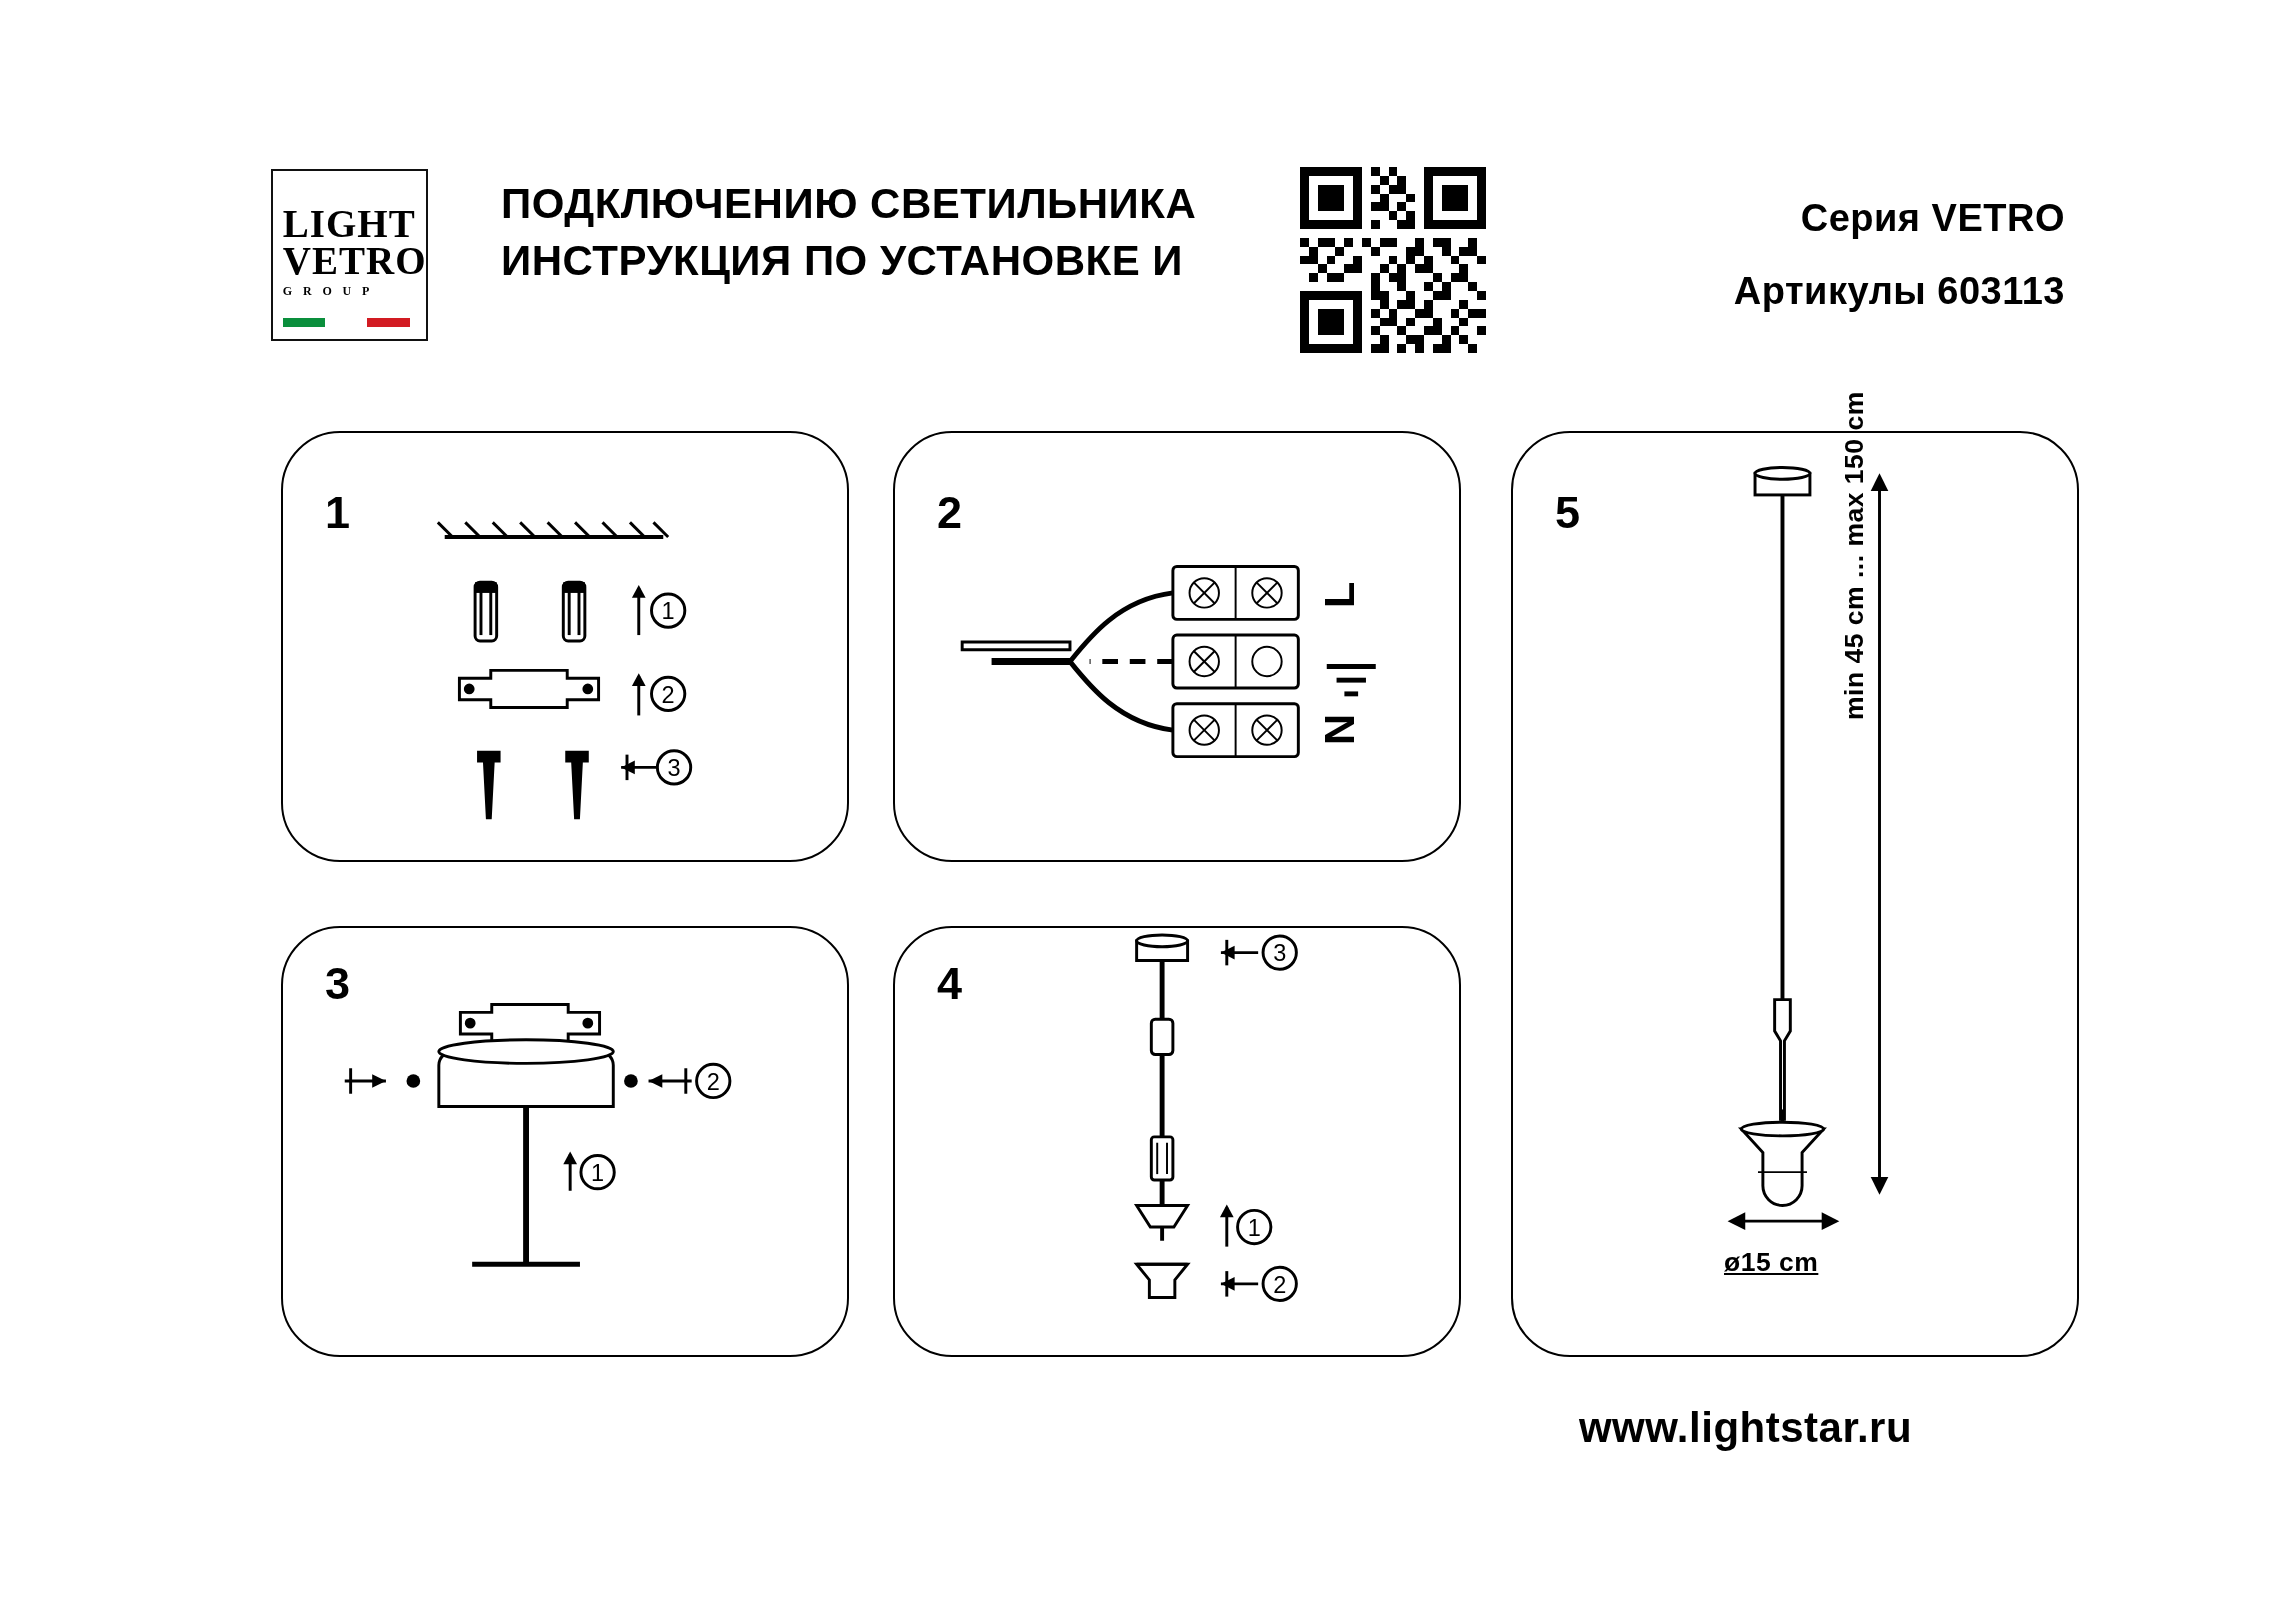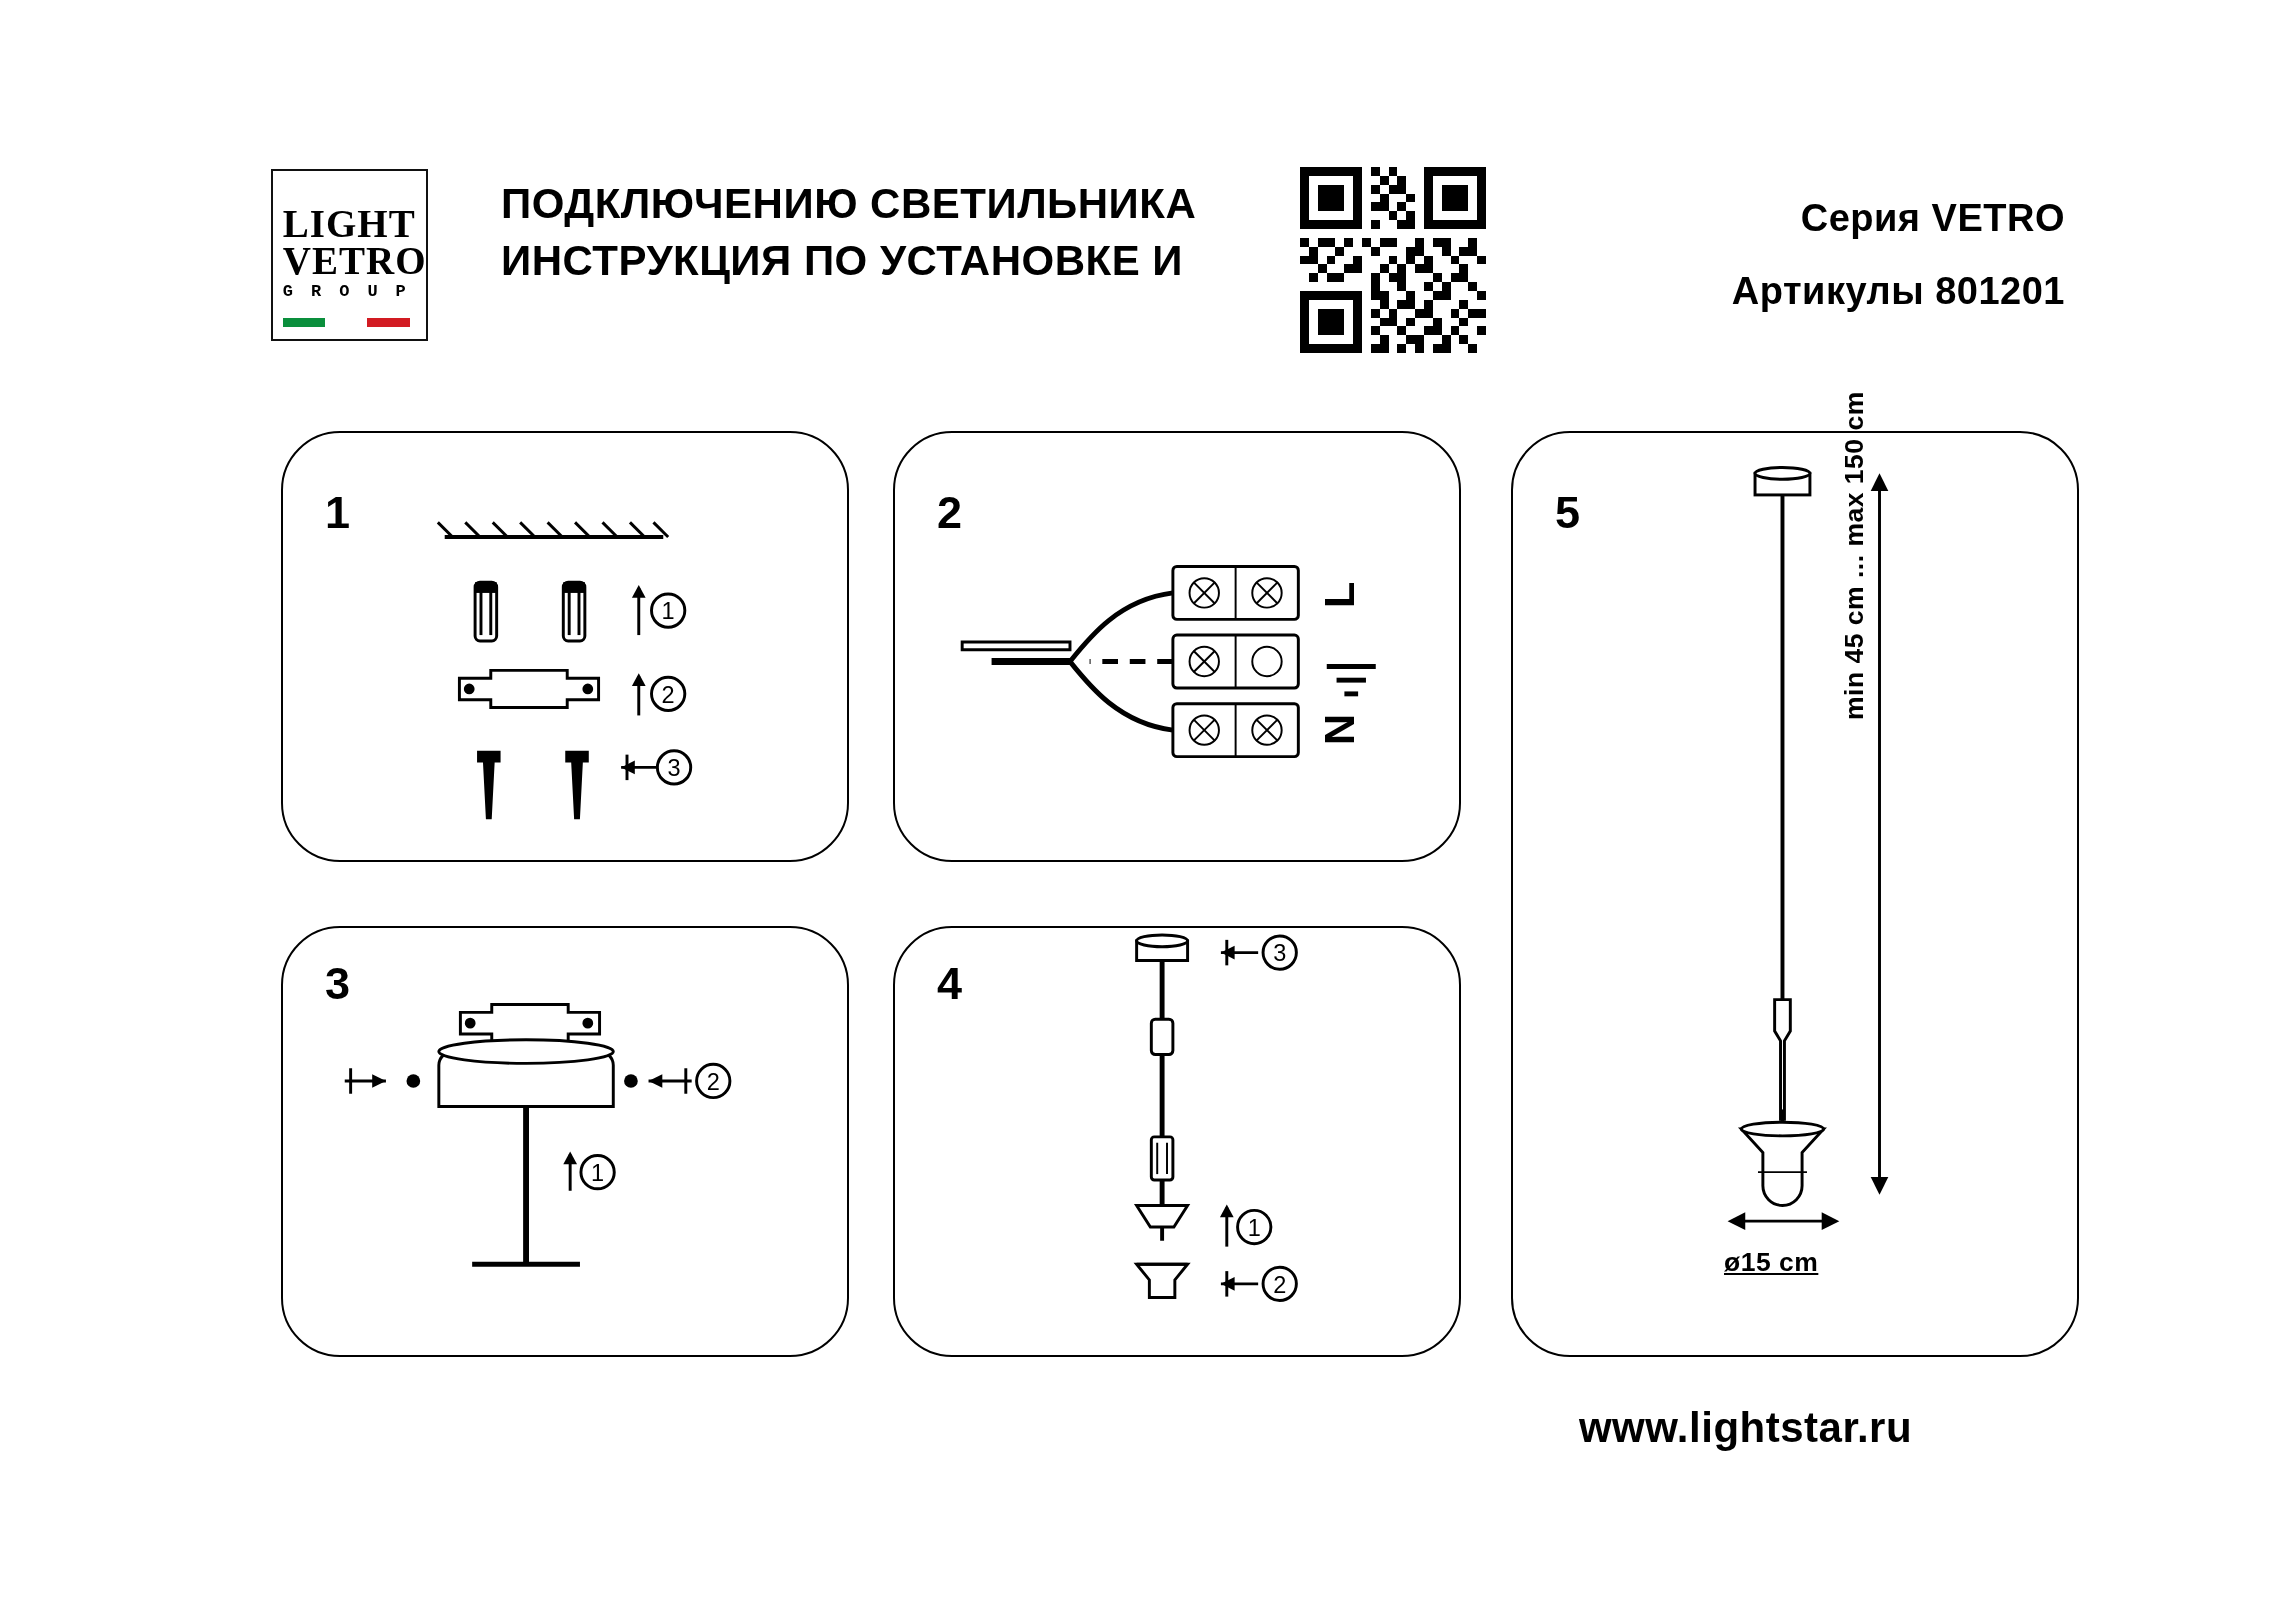--- a/index.html
+++ b/index.html
@@ -45,24 +45,24 @@
     padding-left: 9.8px;
   }
   .logo-line {
     font-weight: bold;
     font-size: 39px;
     line-height: 37px;
     letter-spacing: 1px;
     font-family: "Liberation Serif", serif;
   }
   .logo-line.small {
-    font-size: 17px;
+    font-size: 12px;
     letter-spacing: 3.9px;
     line-height: 25.5px;
-    font-family: Liberation Mono, monospace;
+    font-family: Liberation Serif, serif;
   }
   .logo-flag {
     position: absolute;
     left: 9.8px;
     bottom: 11.8px;
     display: flex;
     width: 127px;
     height: 8.8px;
   }
   .logo-flag i { flex: 1; display: block; }
@@ -299,21 +299,21 @@
         <rect x="8" y="20" width="2" height="1"></rect>
           <rect x="11" y="20" width="1" height="1"></rect>
         <rect x="13" y="20" width="1" height="1"></rect>
           <rect x="15" y="20" width="2" height="1"></rect>
         <rect x="19" y="20" width="1" height="1"></rect>
       </g>
     </svg>
 
     <div class="head-right">
       <div>Серия VETRO</div>
-      <div>Артикулы 801201</div>
+      <div>Артикулы 603113</div>
     </div>
   </div>
 
   <div class="panel" id="panel1"></div>
   <div class="panel" id="panel2"></div>
   <div class="panel" id="panel3"></div>
   <div class="panel" id="panel4"></div>
   <div class="panel" id="panel5"></div>
 
   <div class="panel-num" id="num1">1</div>

